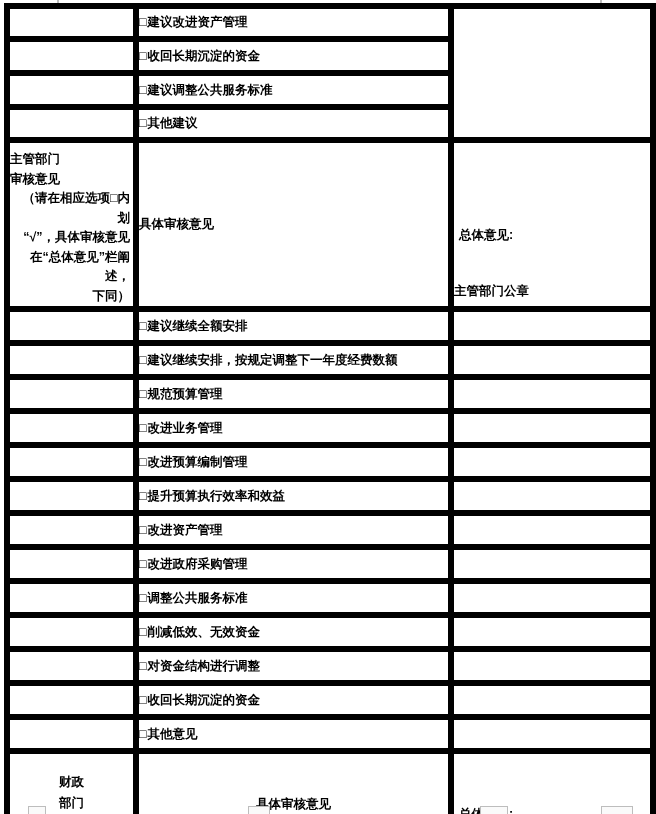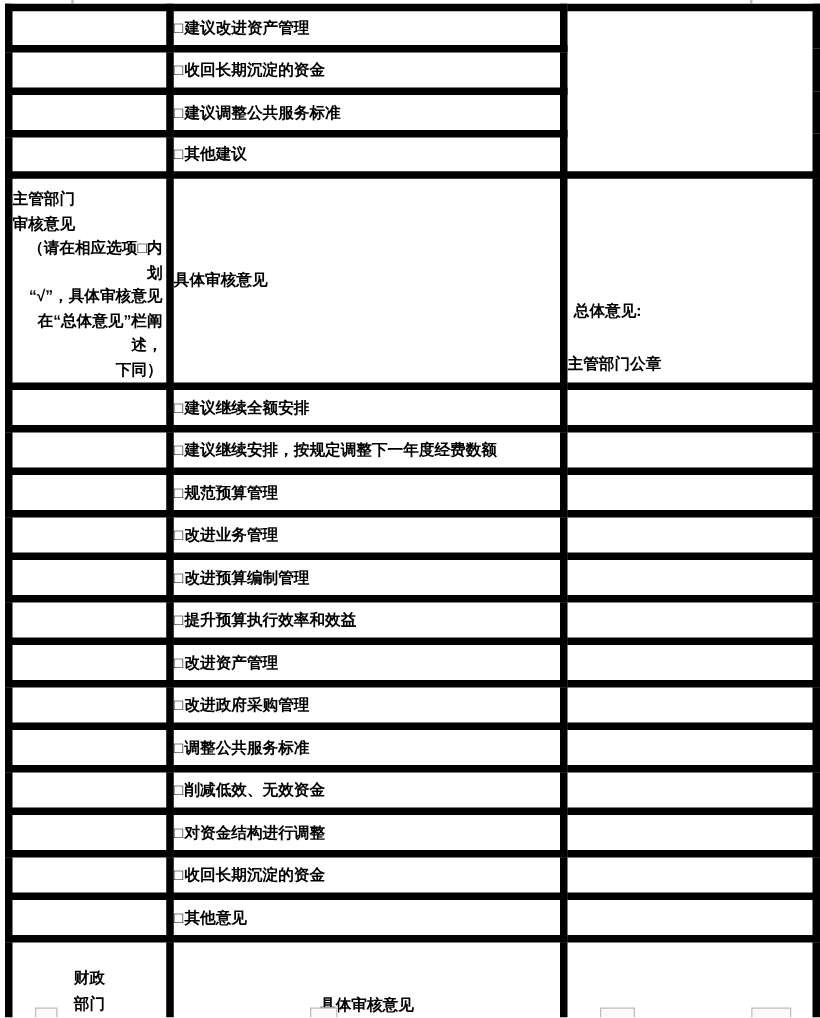--- a/index.html
+++ b/index.html
@@ -32,21 +32,21 @@
   td.hdr{vertical-align:top;}
   .hdr-inner{padding-top:7px;line-height:19.5px;}
   .hdr-center{text-align:left;}
   .hdr-note{text-align:right;padding:0 3px 0 4px;}
   
   td.detail-left{vertical-align:middle;padding-left:5px;text-align:left;}
   td.detail-center{text-align:center;}
   
   td.overall{vertical-align:top;position:relative;}
   .overall-box{position:relative;width:100%;height:100%;}
-  .ov-label{position:absolute;left:5px;top:16px;}
+  .ov-label{position:absolute;left:5px;top:2px;}
   .ov-seal{position:absolute;left:0;width:100%;text-align:left;}
   .sup .ov-seal{top:58px;}
   .fin .ov-seal{top:42px;}
   
   td.fin-hdr{text-align:center;vertical-align:top;}
   .fin-hdr-inner{padding-top:18px;line-height:20.5px;}
   
   .tick{position:absolute;top:0;width:2px;height:3px;background:#bdbdbd;}
   .stub{position:absolute;top:806px;height:12px;border:1px solid #bdbdbd;background:#fafafa;}
 </style>

